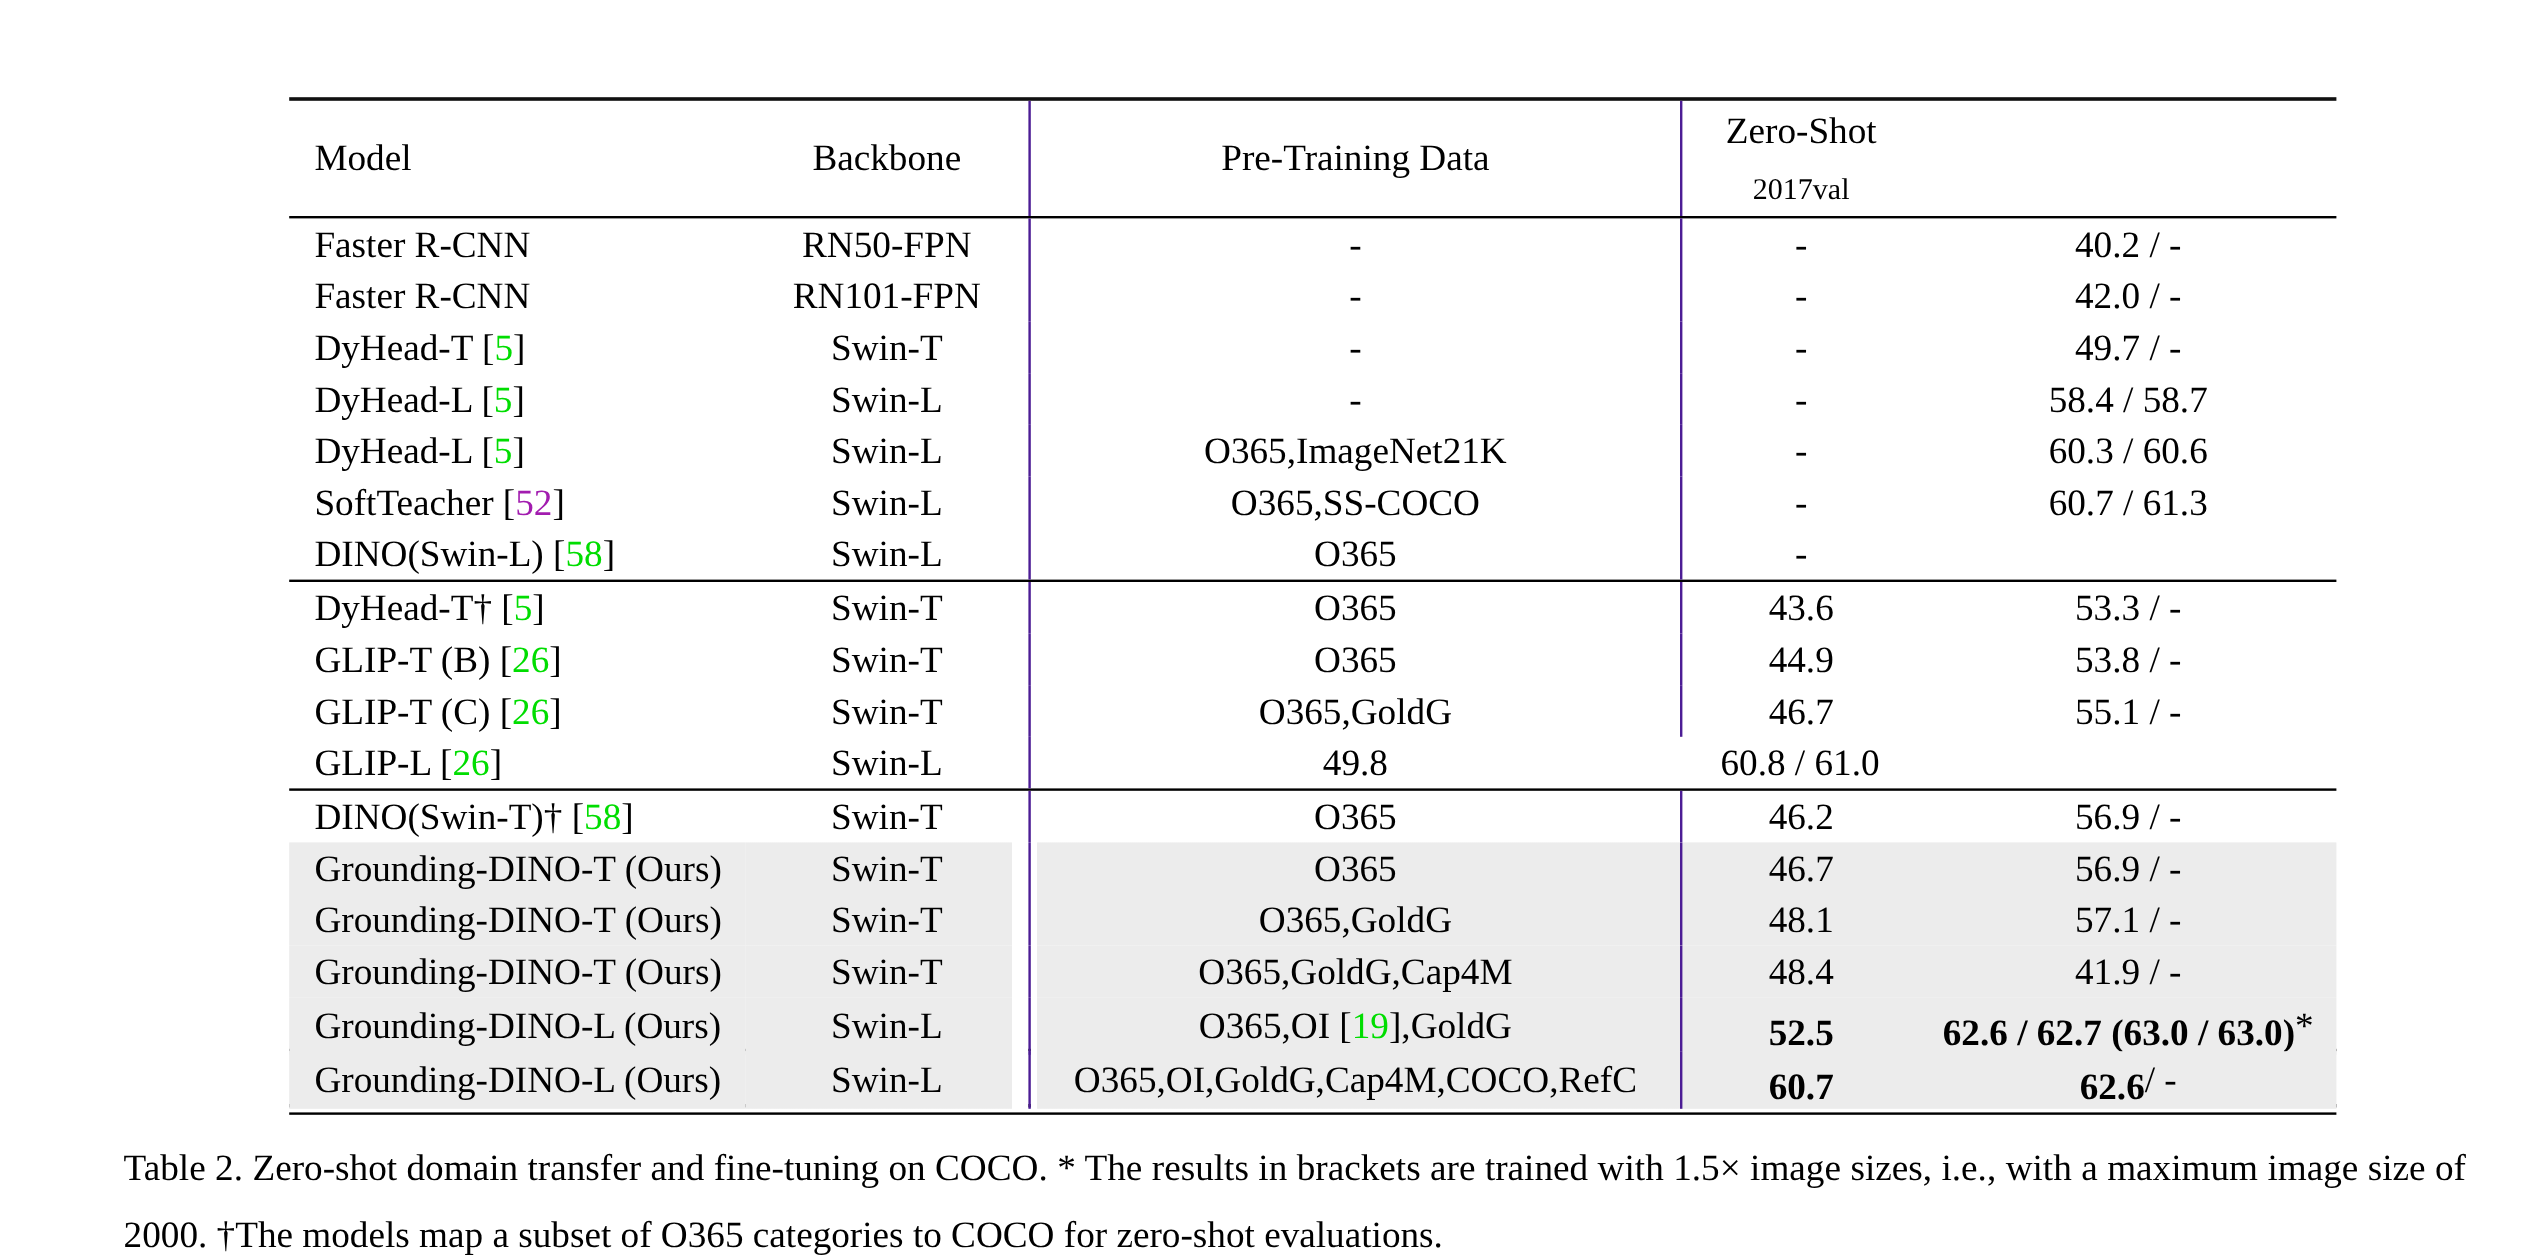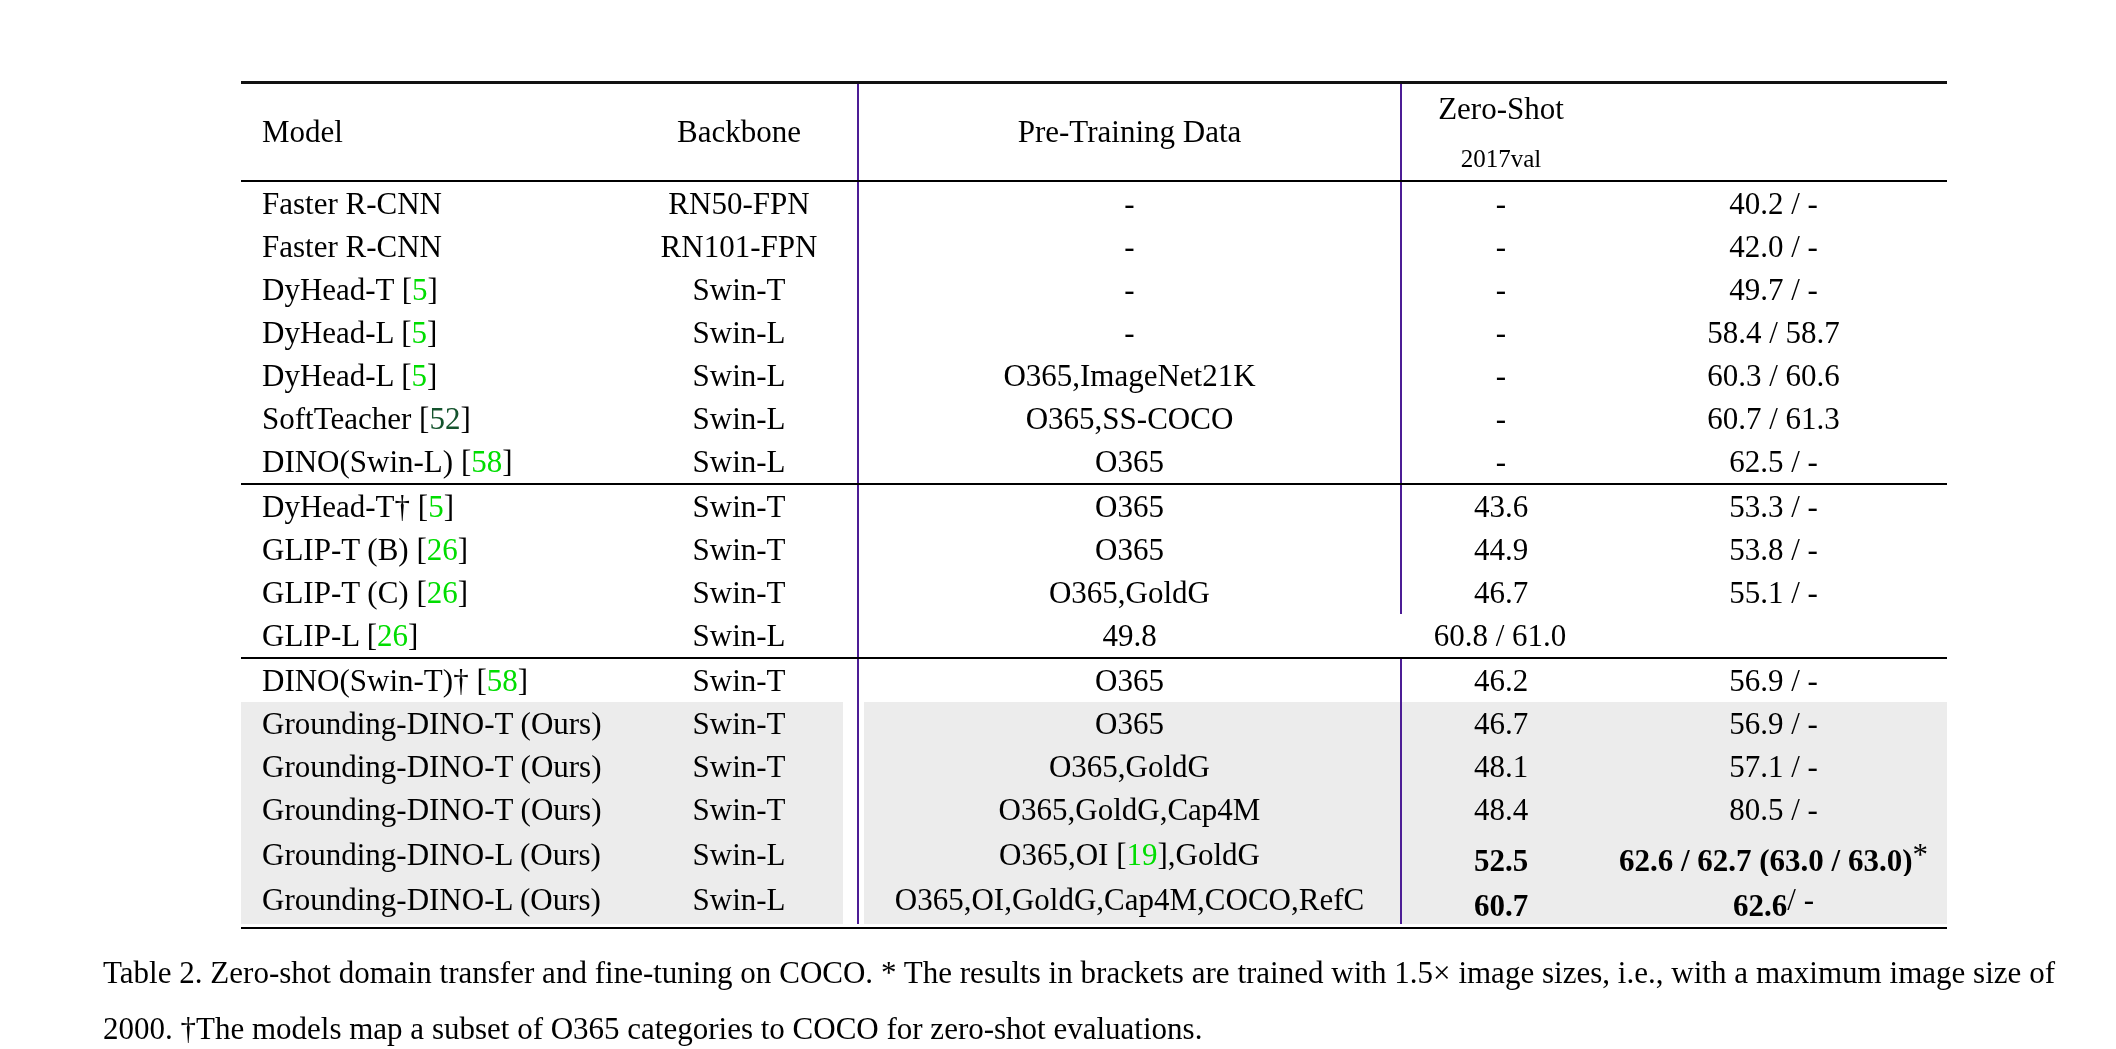--- a/index.html
+++ b/index.html
@@ -138,21 +138,21 @@
           <div class="cell c4">
             <span>-</span>
           </div>
           <div class="cell c5">
             <span>60.3 / 60.6</span>
           </div>
         </div>
         <div class="grid row">
           <div class="cell c1">
             <span>SoftTeacher [</span>
-            <span style="color: #14532d;">52</span>
+            <span style="color: #a21caf;">52</span>
             <span>]</span>
           </div>
           <div class="cell c2">Swin-L</div>
           <div class="cell c3">
             <span>O365,SS-COCO</span>
           </div>
           <div class="cell c4">
             <span>-</span>
           </div>
           <div class="cell c5">
@@ -165,23 +165,20 @@
             <span style="color: rgb(0, 221, 0);">58</span>
             <span>]</span>
           </div>
           <div class="cell c2">Swin-L</div>
           <div class="cell c3">
             <span>O365</span>
           </div>
           <div class="cell c4">
             <span>-</span>
           </div>
-          <div class="cell c5">
-            <span>62.5 / -</span>
-          </div>
         </div>
         <div class="rule"></div>
         <div class="grid row">
           <div class="cell c1">
             <span>DyHead-T† [</span>
             <span style="color: rgb(0, 221, 0);">5</span>
             <span>]</span>
           </div>
           <div class="cell c2">Swin-T</div>
           <div class="cell c3">
@@ -295,21 +292,21 @@
             <span>Grounding-DINO-T (Ours)</span>
           </div>
           <div class="cell c2">Swin-T</div>
           <div class="cell c3">
             <span>O365,GoldG,Cap4M</span>
           </div>
           <div class="cell c4">
             <span>48.4</span>
           </div>
           <div class="cell c5">
-            <span>80.5 / -</span>
+            <span>41.9 / -</span>
           </div>
         </div>
         <div class="grid row shaded">
           <div class="cell c1">
             <span>Grounding-DINO-L (Ours)</span>
           </div>
           <div class="cell c2">Swin-L</div>
           <div class="cell c3">
             <span>O365,OI [</span>
             <span style="color: rgb(0, 221, 0);">19</span>

